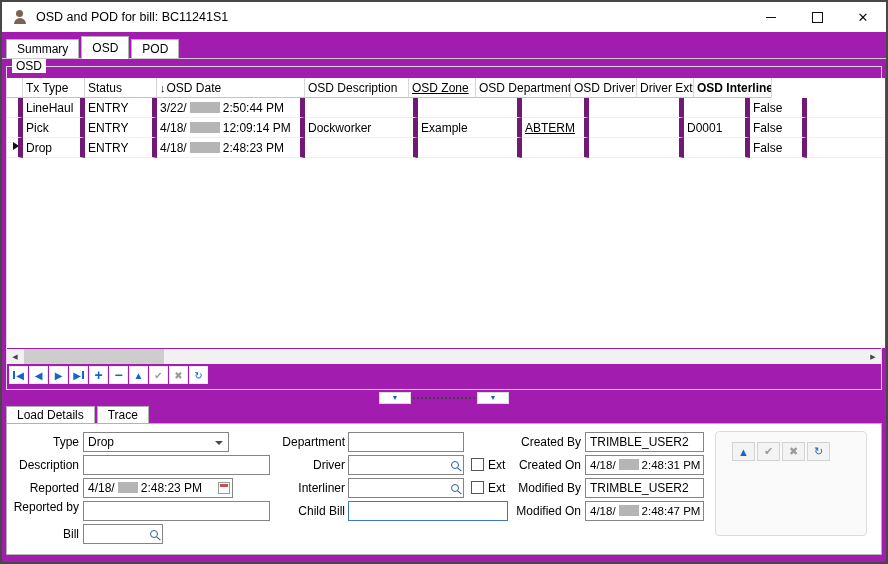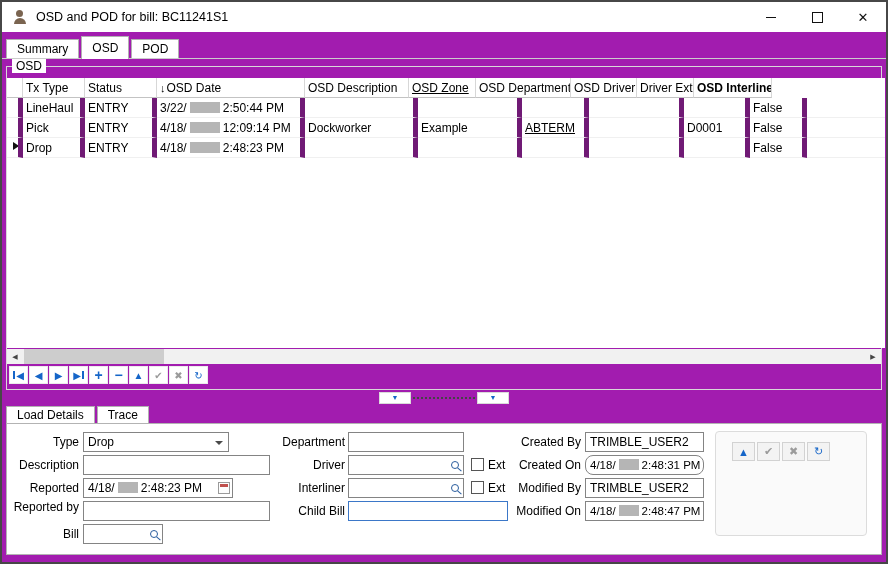--- a/index.html
+++ b/index.html
@@ -291,21 +291,21 @@
     <div class="field focused" style="left:341px;top:77px;width:160px;">
       <span></span>
     </div>
 
     <div class="lbl" style="left:498px;width:76px;top:8px;">Created By</div>
     <div class="field" style="left:578px;top:8px;width:119px;">
       <span>TRIMBLE_USER2</span>
     </div>
 
     <div class="lbl" style="left:498px;width:76px;top:31px;">Created On</div>
-    <div class="field small-date" style="left:578px;top:31px;width:119px;font-size:11.5px;border-radius:8px;">
+    <div class="field small-date" style="left:578px;top:31px;width:119px;font-size:11.5px;">
       <span>4/18/</span><span class="redact small"></span><span>2:48:31 PM</span>
     </div>
 
     <div class="lbl" style="left:498px;width:76px;top:54px;">Modified By</div>
     <div class="field" style="left:578px;top:54px;width:119px;">
       <span>TRIMBLE_USER2</span>
     </div>
 
     <div class="lbl" style="left:498px;width:76px;top:77px;">Modified On</div>
     <div class="field small-date" style="left:578px;top:77px;width:119px;font-size:11.5px;">

